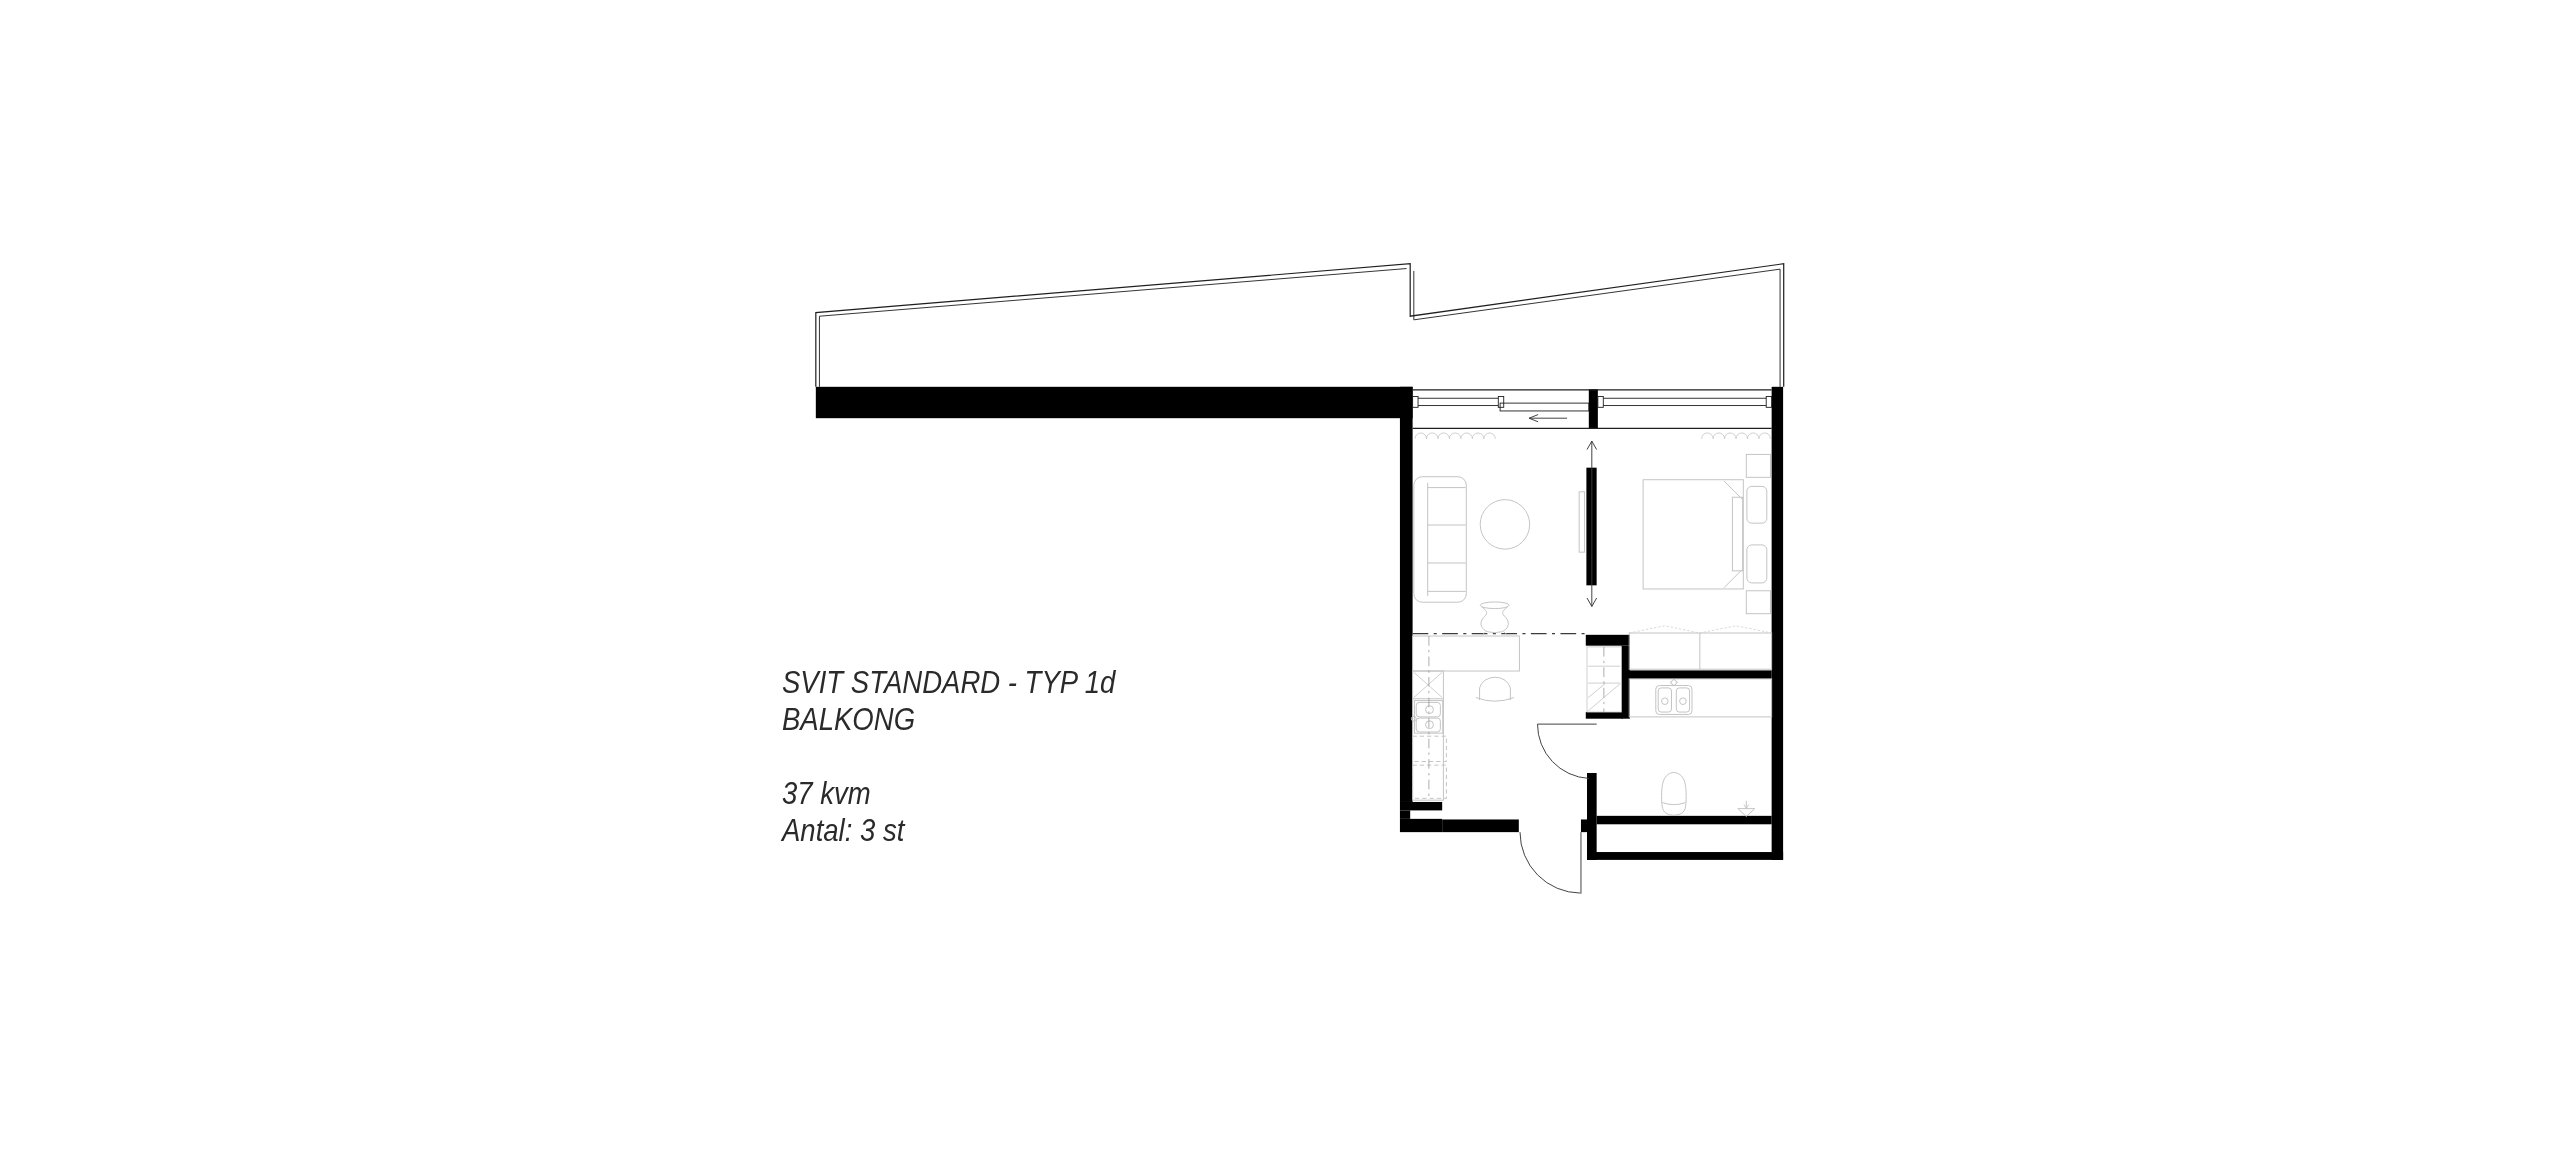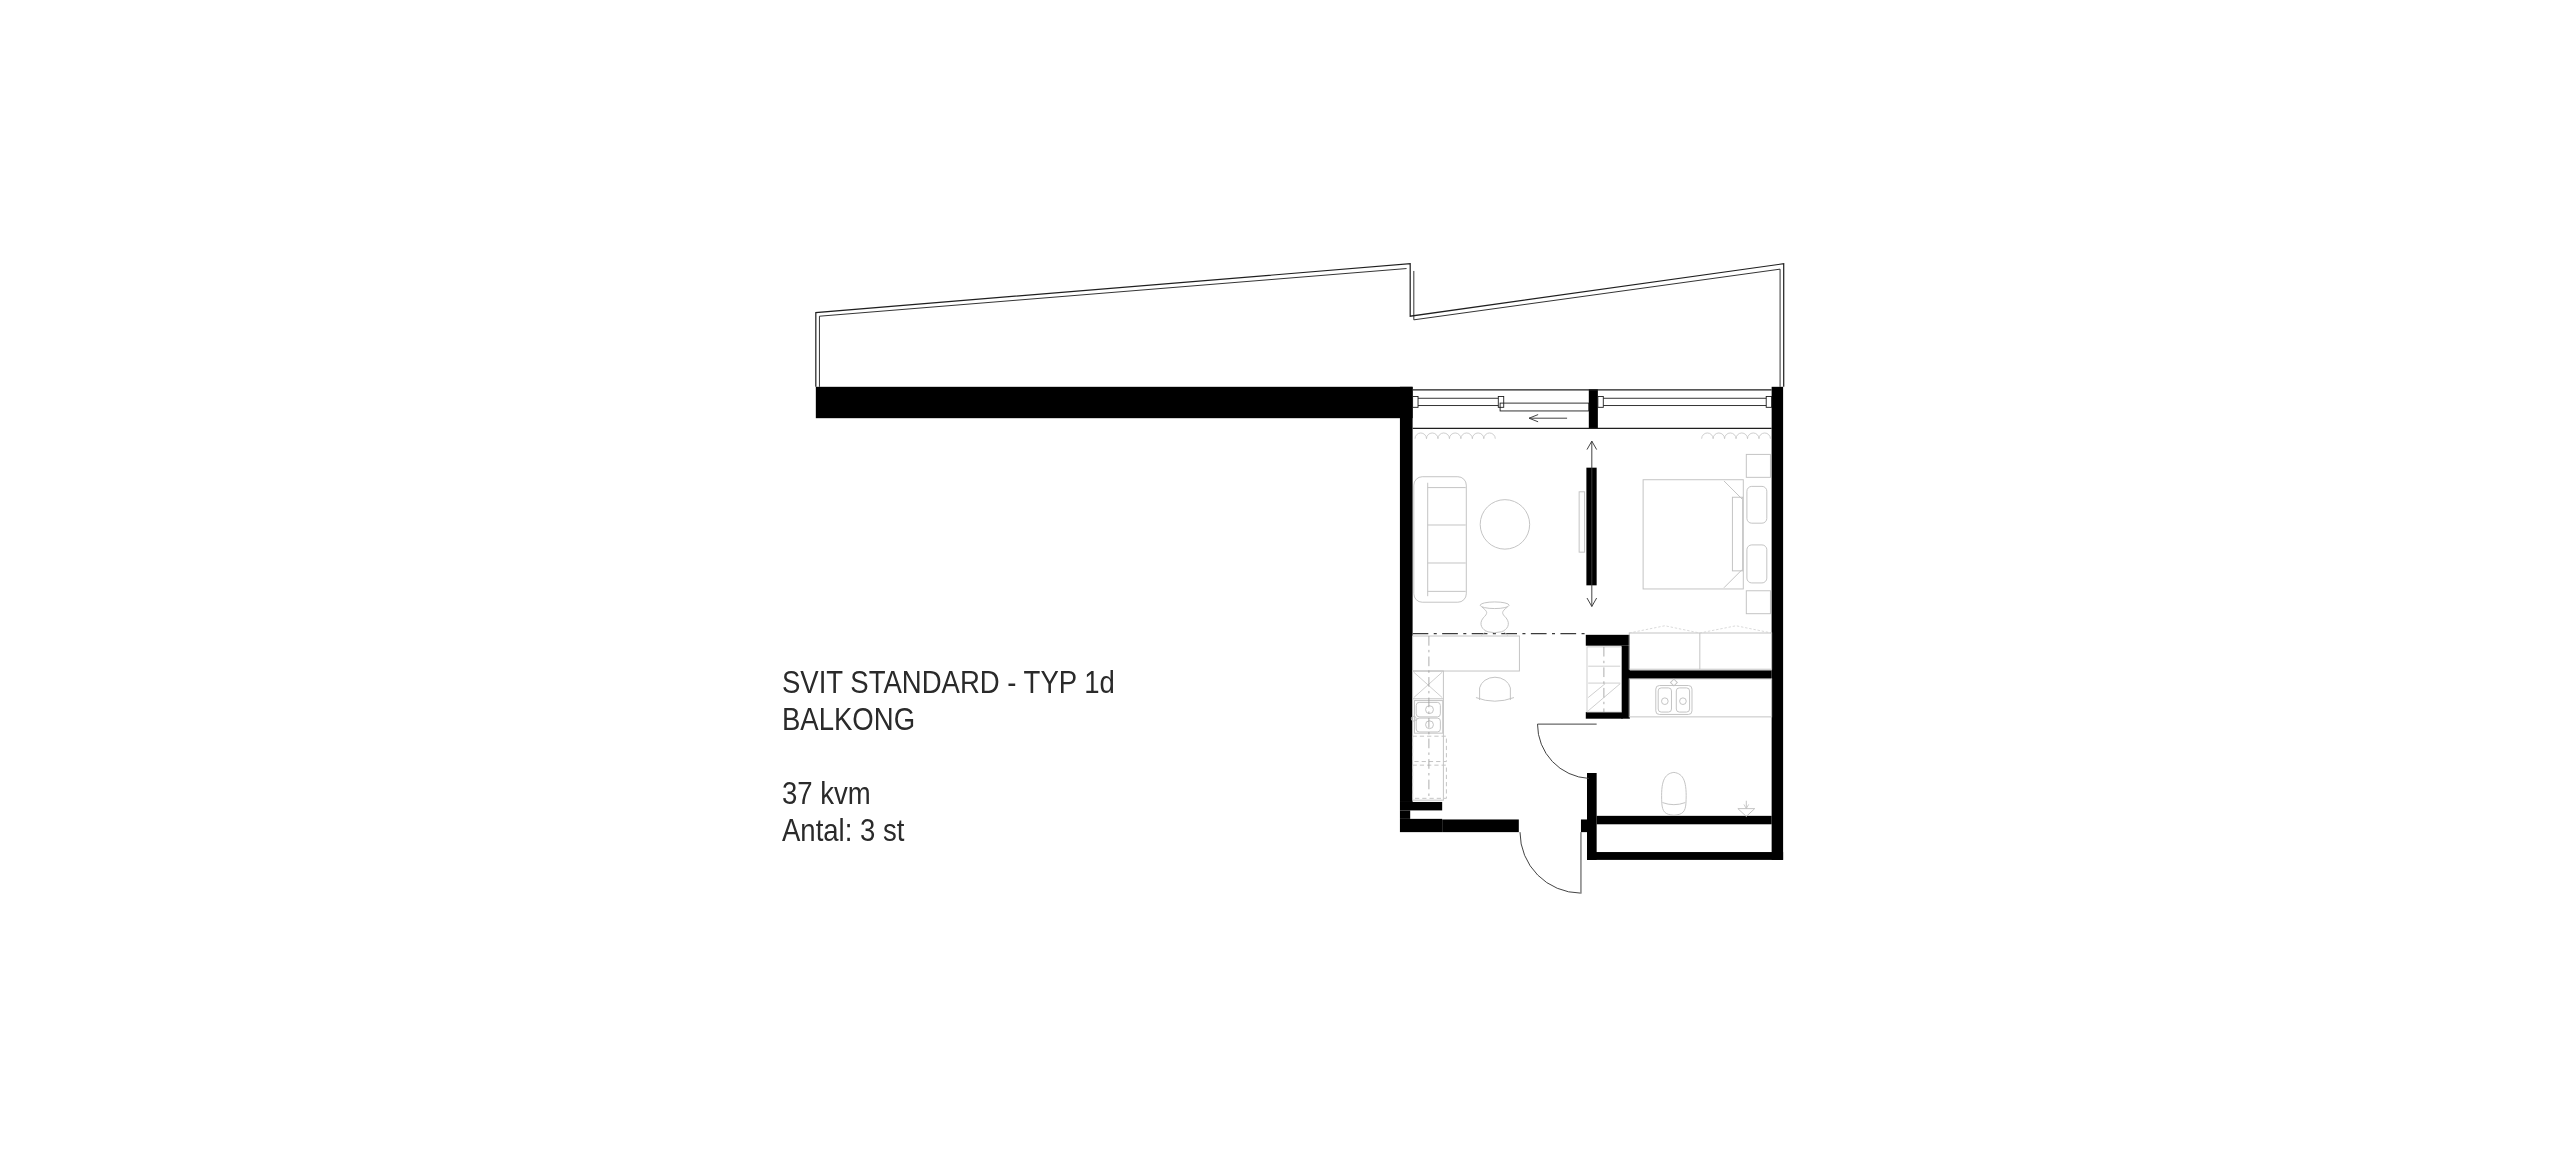--- a/index.html
+++ b/index.html
@@ -1,17 +1,17 @@
 <!DOCTYPE html>
 <html style="--background: #ffffff; --wall: #000000; --line: #1f1f1f; --furniture: #c2c2c2; --detail: #3c3c3c; --text: #2a2a2a;font-size:9.7px"><head>
 <meta charset="utf-8">
 <style>
   html,body{margin:0;padding:0;background:#fff;}
   .stage{position:relative;width:2068px;height:1158px;background:var(--background,#fff);
-         font-family:"Liberation Sans","DejaVu Sans",sans-serif;overflow:hidden;}
+         font-family:"Liberation Sans","DejaVu Sans",sans-serif;overflow:hidden;font-style:italic;}
   .plan-svg{position:absolute;left:0;top:0;}
   .label{position:absolute;left:782px;top:664px;color:var(--text,#2a2a2a);
          font-size:32px;line-height:37px;letter-spacing:0;white-space:nowrap;
          transform:scaleX(.86);transform-origin:left top;}
   .label .spacer{height:37px;}
   
   .wall{fill:var(--wall,#000);stroke:none;}
   .thin{stroke:var(--line,#1f1f1f);stroke-width:2;fill:none;}
   .thin15{stroke:var(--line,#1f1f1f);stroke-width:1.5;fill:none;}
   .furn{stroke:var(--furniture,#c2c2c2);stroke-width:1.6;fill:none;}

